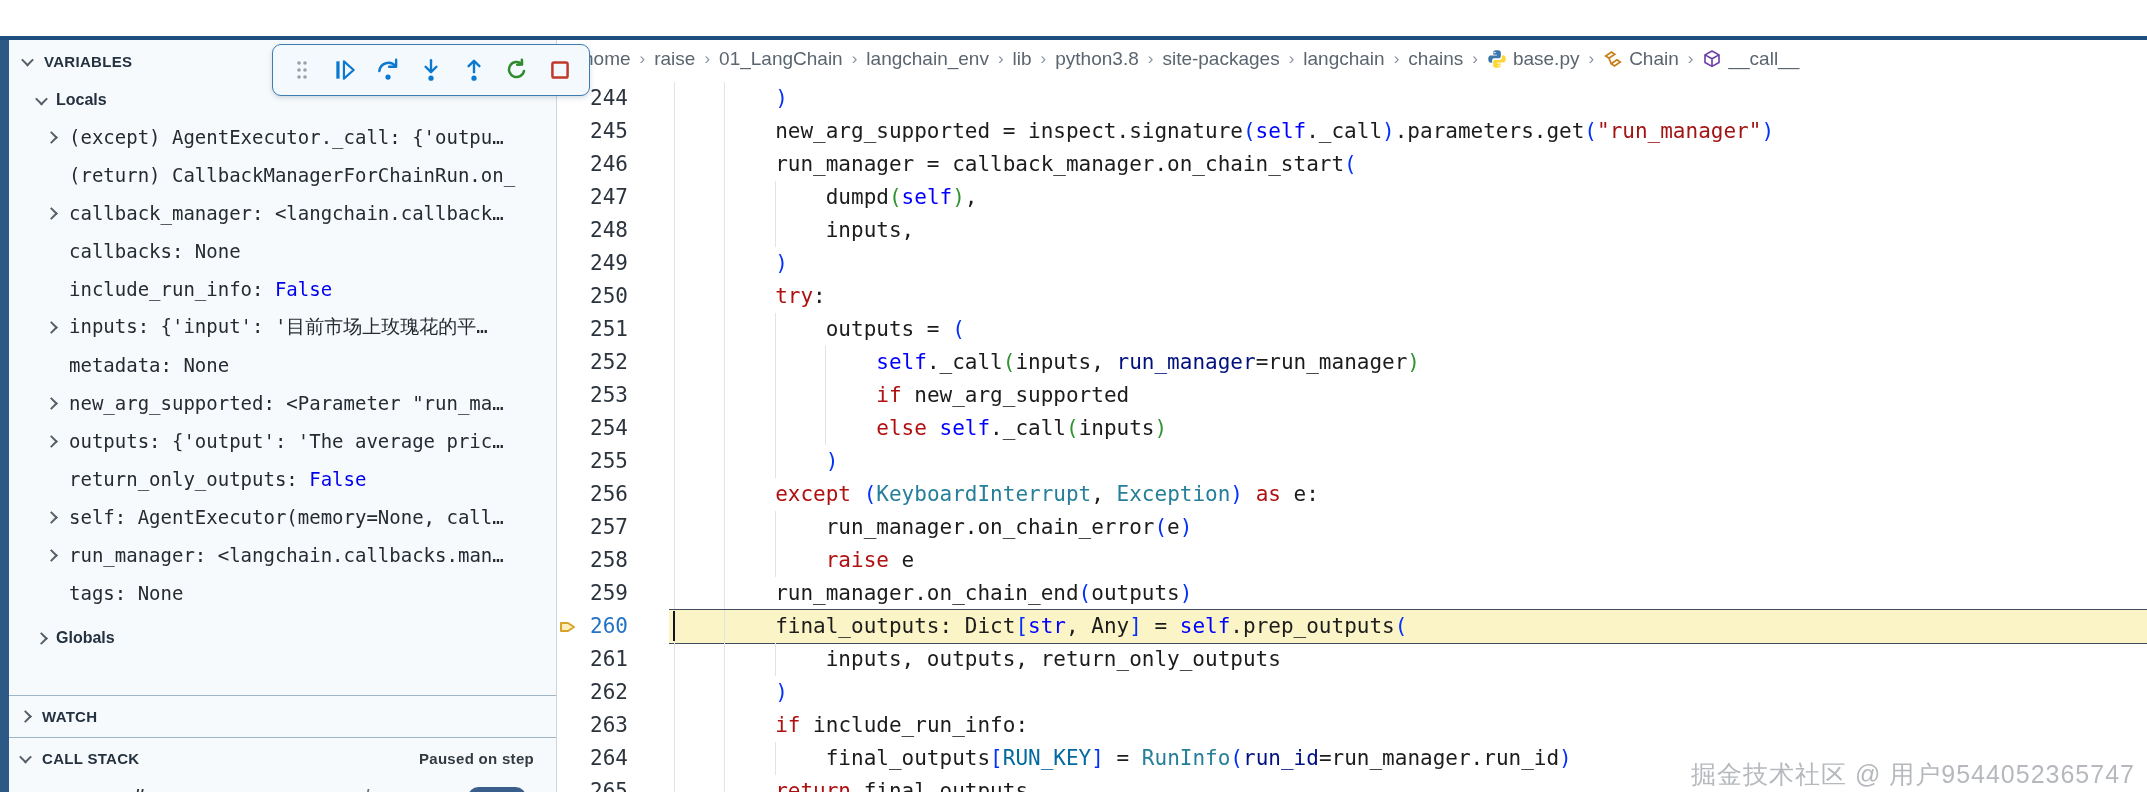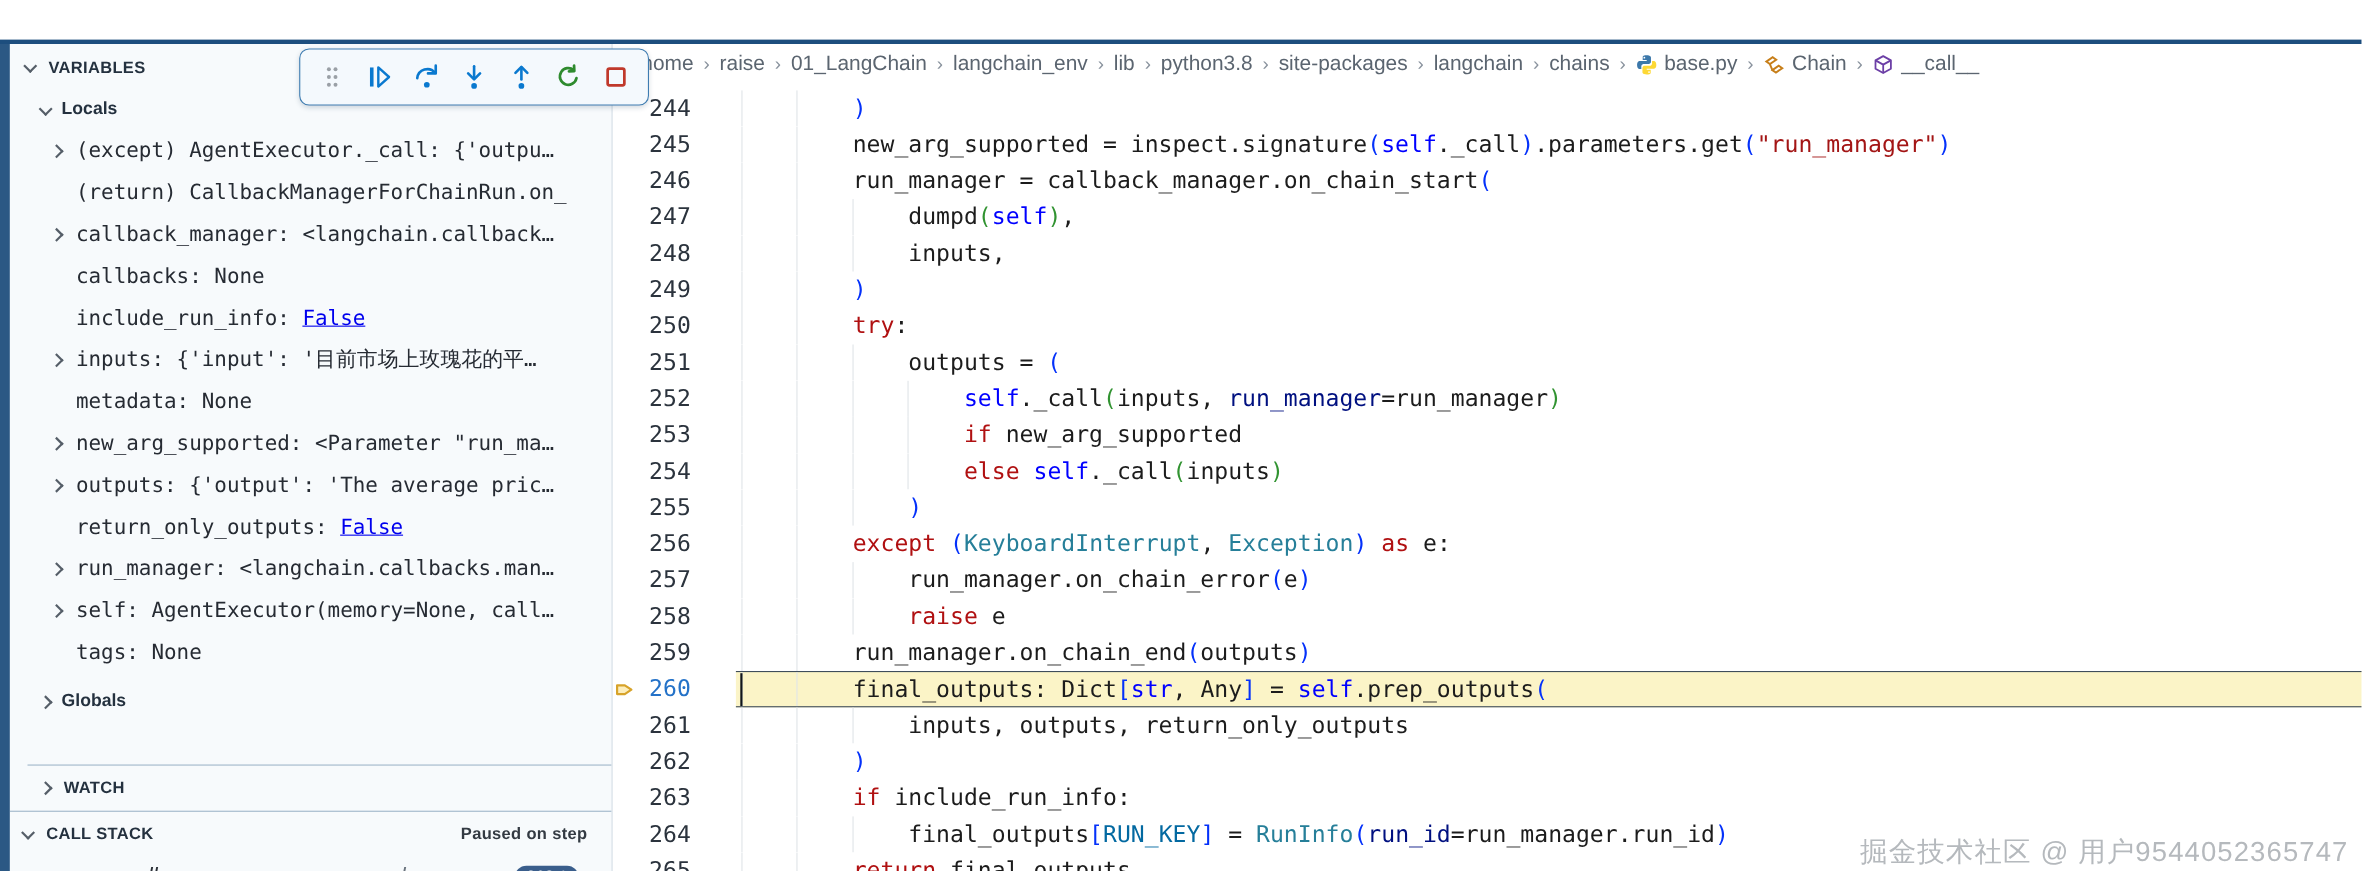--- a/index.html
+++ b/index.html
@@ -19,21 +19,21 @@
   .chev { display:inline-block; width:9px; height:9px; border-right:2px solid #555e68;
           border-bottom:2px solid #555e68; flex:none; }
   .chev.down { transform:rotate(45deg) translate(-1px,-1px); }
   .chev.right { transform:rotate(-45deg); }
   .scope-header { display:flex; align-items:center; height:36px; padding-left:28px;
                   font-size:16px; font-weight:bold; color:#24313f; gap:10px; }
   .vrow { display:flex; align-items:center; height:38px; padding-left:38px; white-space:nowrap;
           overflow:hidden; font-family:"DejaVu Sans Mono", monospace; font-size:19px; color:#262b33; }
   .vrow .chevbox { width:18px; flex:none; display:flex; }
   .vrow .vtext { margin-left:4px; }
-  .vval.bool { color:#0000ee;text-decoration:underline; }
+  .vval.bool { color:#0000ee; }
   .divider { border-top:1px solid #9fb6c9; }
   .watch-sec .sec-header { padding-left:12px; gap:12px; }
   .stack-sec .sec-header { padding-left:12px; gap:12px; }
   #variables-header { padding-left:14px; gap:12px; height:42px; }
   .paused-label { margin-left:auto; padding-right:22px; font-size:15px; font-weight:600; color:#333a42; }
   .frame { display:flex; align-items:center; height:38px; padding-left:82px; padding-right:30px;
            font-size:20px; font-style:italic; color:#2a2f36; }
   .frame .ffile { margin-left:auto; color:#6a737d; margin-right:34px; }
   .frame .fbadge { font-style:normal; font-size:15px; color:#fff; background:#3a5e8c;
                    border-radius:11px; padding:3px 10px; line-height:1;text-align:center; }
@@ -46,21 +46,21 @@
   .dbtn { width:38px; height:38px; display:flex; align-items:center; justify-content:center; }
 
   
   .editor { position:absolute; left:557px; top:4px; right:0; bottom:0; background:#fff; }
   .breadcrumb { display:flex; align-items:center; height:38px; padding-left:26px;
                 font-size:19px; color:#5b6570; white-space:nowrap; }
   .breadcrumb .sep { margin:0 9px; color:#8a939e; font-size:17px; }
   .bc-item { display:flex; align-items:center; gap:6px; }
   .code { position:absolute; left:0; top:42px; right:0; }
   .cline { display:flex; height:33px; font-family:"DejaVu Sans Mono", monospace;
-           font-size:21px; line-height:33px; white-space:pre; }
+           font-size:21px; line-height:33px; white-space:pre;align-items:center; }
   .cline .glyph { width:22px; flex:none; display:flex; align-items:center; justify-content:center; }
   .cline .lnum { width:49px; flex:none; text-align:right; color:#2b333d; }
   .cline .content { flex:1; margin-left:41px; padding-left:5px; position:relative; overflow:hidden; }
   .cline.current .lnum { color:#2472c8; }
   .cline.current .content { background:#fbf4c7; border-top:1px solid #3f4d5a; border-bottom:1px solid #3f4d5a; }
   .iguide { position:absolute; top:0; bottom:0; width:1px; background:#e0e4e8; }
   .cursor { position:absolute; left:4px; top:1px; width:2px; height:30px; background:#11161c; }
   .tk-d{color:#1c1c1c} .tk-k{color:#b01011} .tk-s{color:#0000ff} .tk-b1{color:#0431fa}
   .tk-b2{color:#319331} .tk-cls{color:#267f99} .tk-p{color:#001080} .tk-c{color:#0369a1}
   .tk-str{color:#a31515}
@@ -132,39 +132,39 @@
           <span class="vtext"><span class="vname">outputs: </span><span class="vval ">{'output': 'The average pric…</span></span>
         </div>
         <div class="vrow">
           <span class="chevbox"></span>
           <span class="vtext"><span class="vname">return_only_outputs: </span><span class="vval bool">False</span></span>
         </div>
         <div class="vrow">
           <span class="chevbox">
             <span class="chev right"></span>
           </span>
+          <span class="vtext"><span class="vname">self: </span><span class="vval ">AgentExecutor(memory=None, call…</span></span>
+        </div>
+        <div class="vrow">
+          <span class="chevbox">
+            <span class="chev right"></span>
+          </span>
           <span class="vtext"><span class="vname">run_manager: </span><span class="vval ">&lt;langchain.callbacks.man…</span></span>
-        </div>
-        <div class="vrow">
-          <span class="chevbox">
-            <span class="chev right"></span>
-          </span>
-          <span class="vtext"><span class="vname">self: </span><span class="vval ">AgentExecutor(memory=None, call…</span></span>
         </div>
         <div class="vrow">
           <span class="chevbox"></span>
           <span class="vtext"><span class="vname">tags: </span><span class="vval ">None</span></span>
         </div>
       </div>
     <div class="scope-header" style="margin-top:8px">
       <span class="chev right"></span>
       <span>Globals</span>
     </div>
 
-    <div class="watch-sec" style="position:absolute; left:16px; right:0; top:655px;">
+    <div class="watch-sec" style="position:absolute; left:0; right:0; top:655px;">
       <div class="divider"></div>
       <div class="sec-header">
         <span class="chev right"></span>
         <span>WATCH</span>
       </div>
     </div>
 
     <div class="stack-sec" style="position:absolute; left:0; right:0; top:697px; bottom:0;">
       <div class="divider"></div>
       <div class="sec-header">

